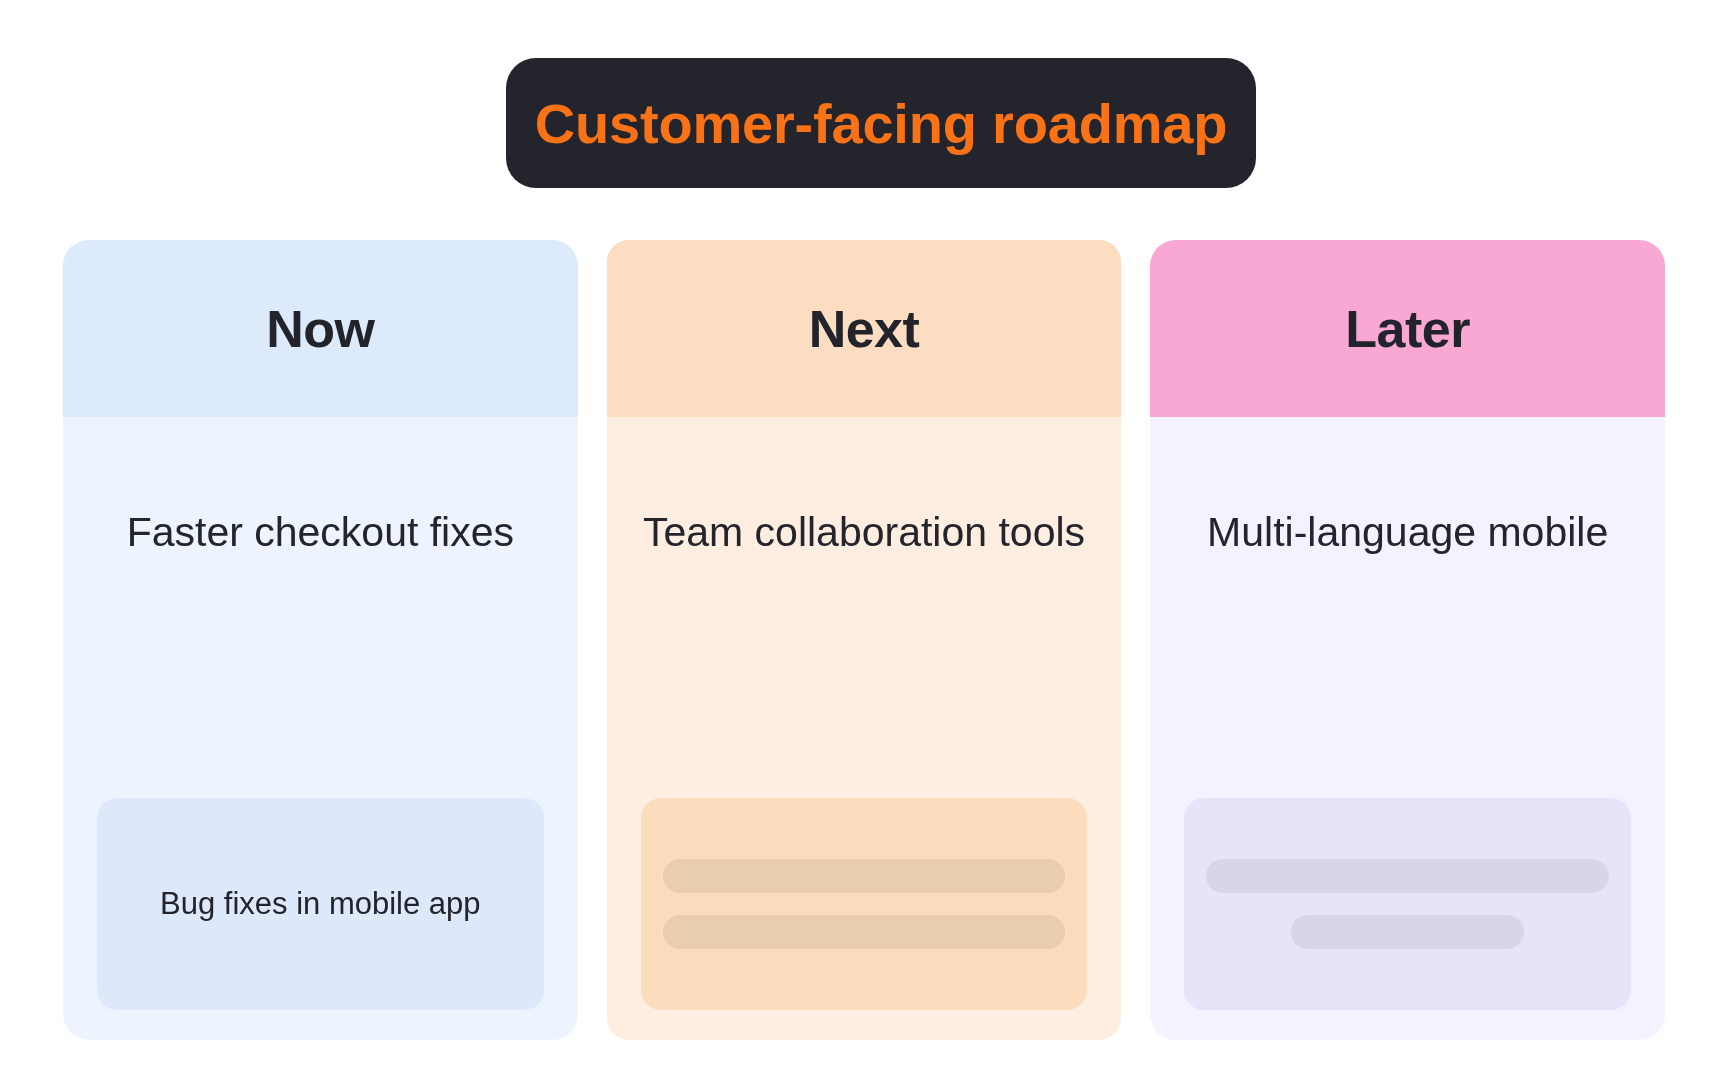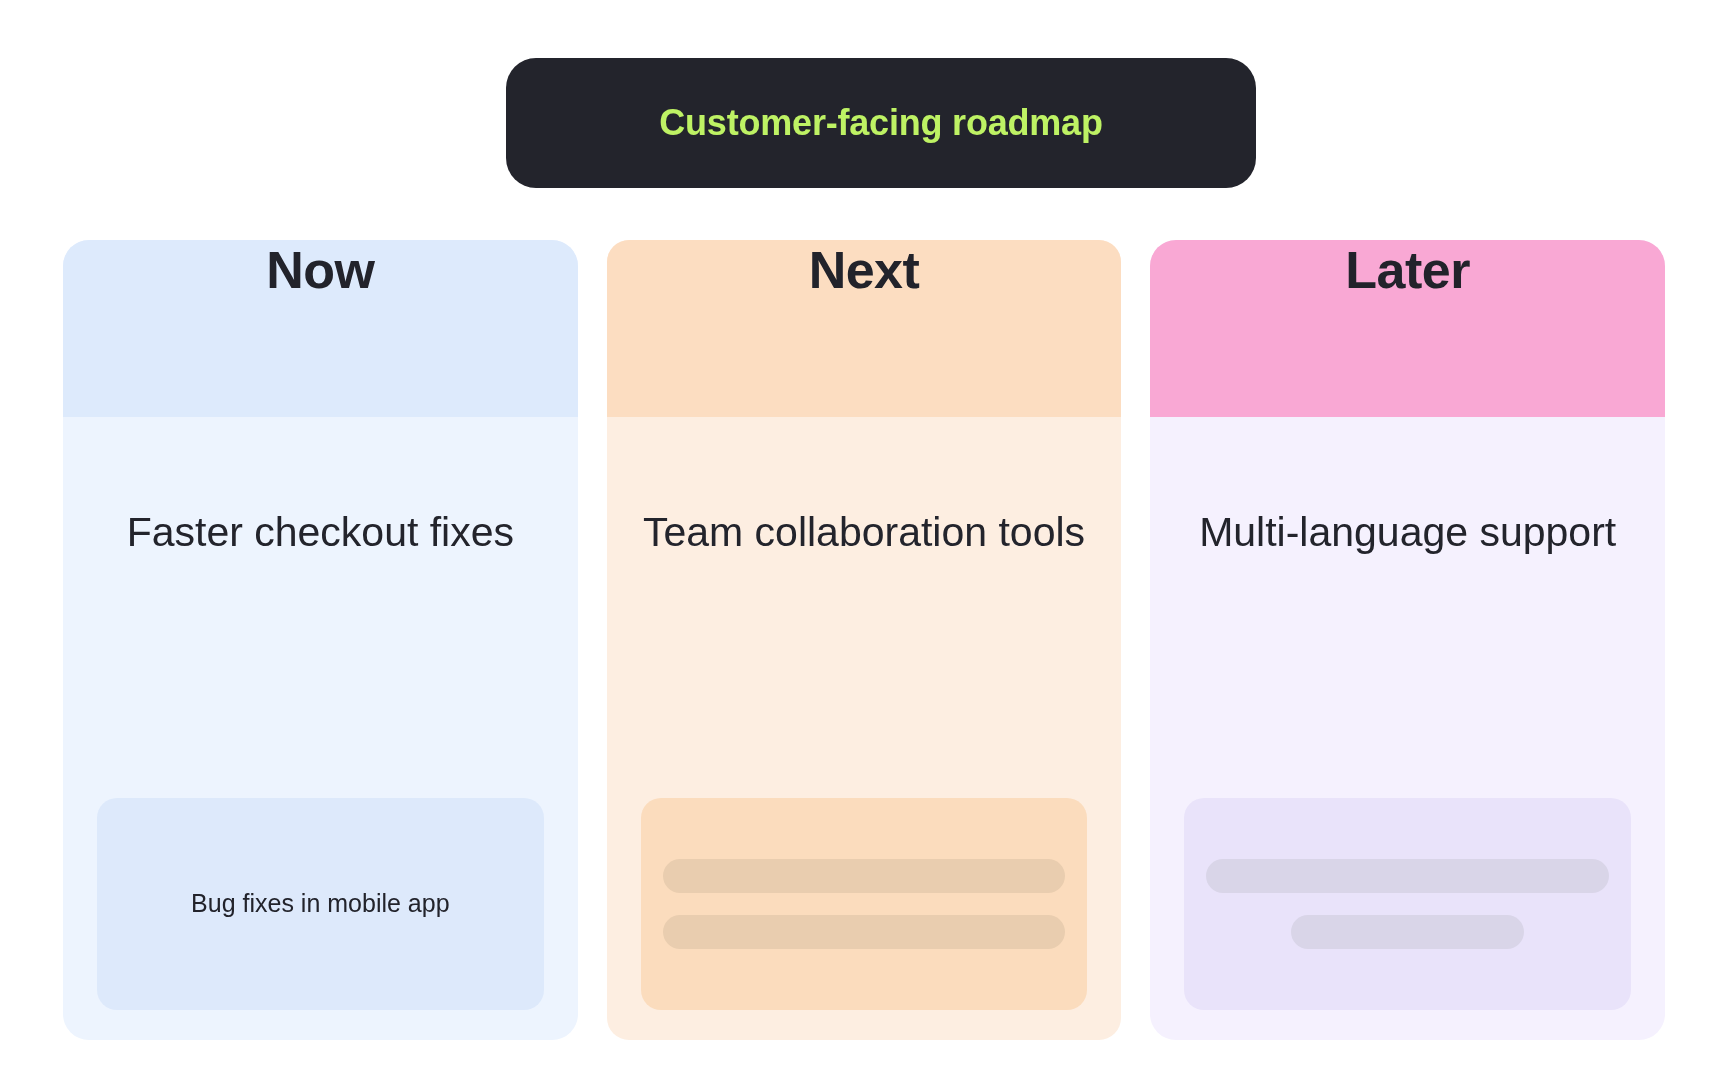--- a/index.html
+++ b/index.html
@@ -18,22 +18,22 @@
   
   .title-pill {
     position:absolute;
     left:506px; top:58px;
     width:750px; height:130px;
     background:#23242c;
     border-radius:30px;
     display:flex; align-items:center; justify-content:center;
   }
   .title-pill .title-text {
-    color:#bef264;
-    font-size:36px;
+    color:#f97316;
+    font-size:56px;
     font-weight:bold;
     letter-spacing:-0.2px;
     white-space:nowrap;
   }
 
   
   .columns {
     position:absolute;
     left:63px; top:240px;
     width:1602px; height:800px;
@@ -46,20 +46,21 @@
     overflow:hidden;
     display:flex;
     flex-direction:column;
     position:relative;
   }
 
   .col-header {
     height:177px;
     flex:0 0 177px;
     display:flex;
+    align-items:center;
     justify-content:center;
   }
   .col-header .col-title {
     font-size:52px;
     font-weight:bold;
     color:#22232b;
     letter-spacing:-0.5px;
   }
 
   .col-body {
@@ -86,21 +87,21 @@
     width:100%;
     border-radius:20px;
     min-height:212px;
     display:flex;
     flex-direction:column;
     align-items:center;
     justify-content:center;
     padding:26px 22px;
   }
   .inner-card .inner-text {
-    font-size:25px;
+    font-size:31px;
     line-height:1.42;
     color:#22232b;
     text-align:center;
   }
 
   .skeleton-stack {
     width:100%;
     display:flex;
     flex-direction:column;
     align-items:center;
@@ -162,21 +163,21 @@
           </div>
         </div>
       </div>
     </div>
 
     <div class="column col-later">
       <div class="col-header">
         <span class="col-title">Later</span>
       </div>
       <div class="col-body">
-        <div class="col-lead">Multi-language support</div>
+        <div class="col-lead">Multi-language mobile</div>
         <div class="inner-card">
           <div class="skeleton-stack">
             <div class="skel-bar" style="width:100%"></div>
             <div class="skel-bar" style="width:58%"></div>
           </div>
         </div>
       </div>
     </div>
 
   </div>

